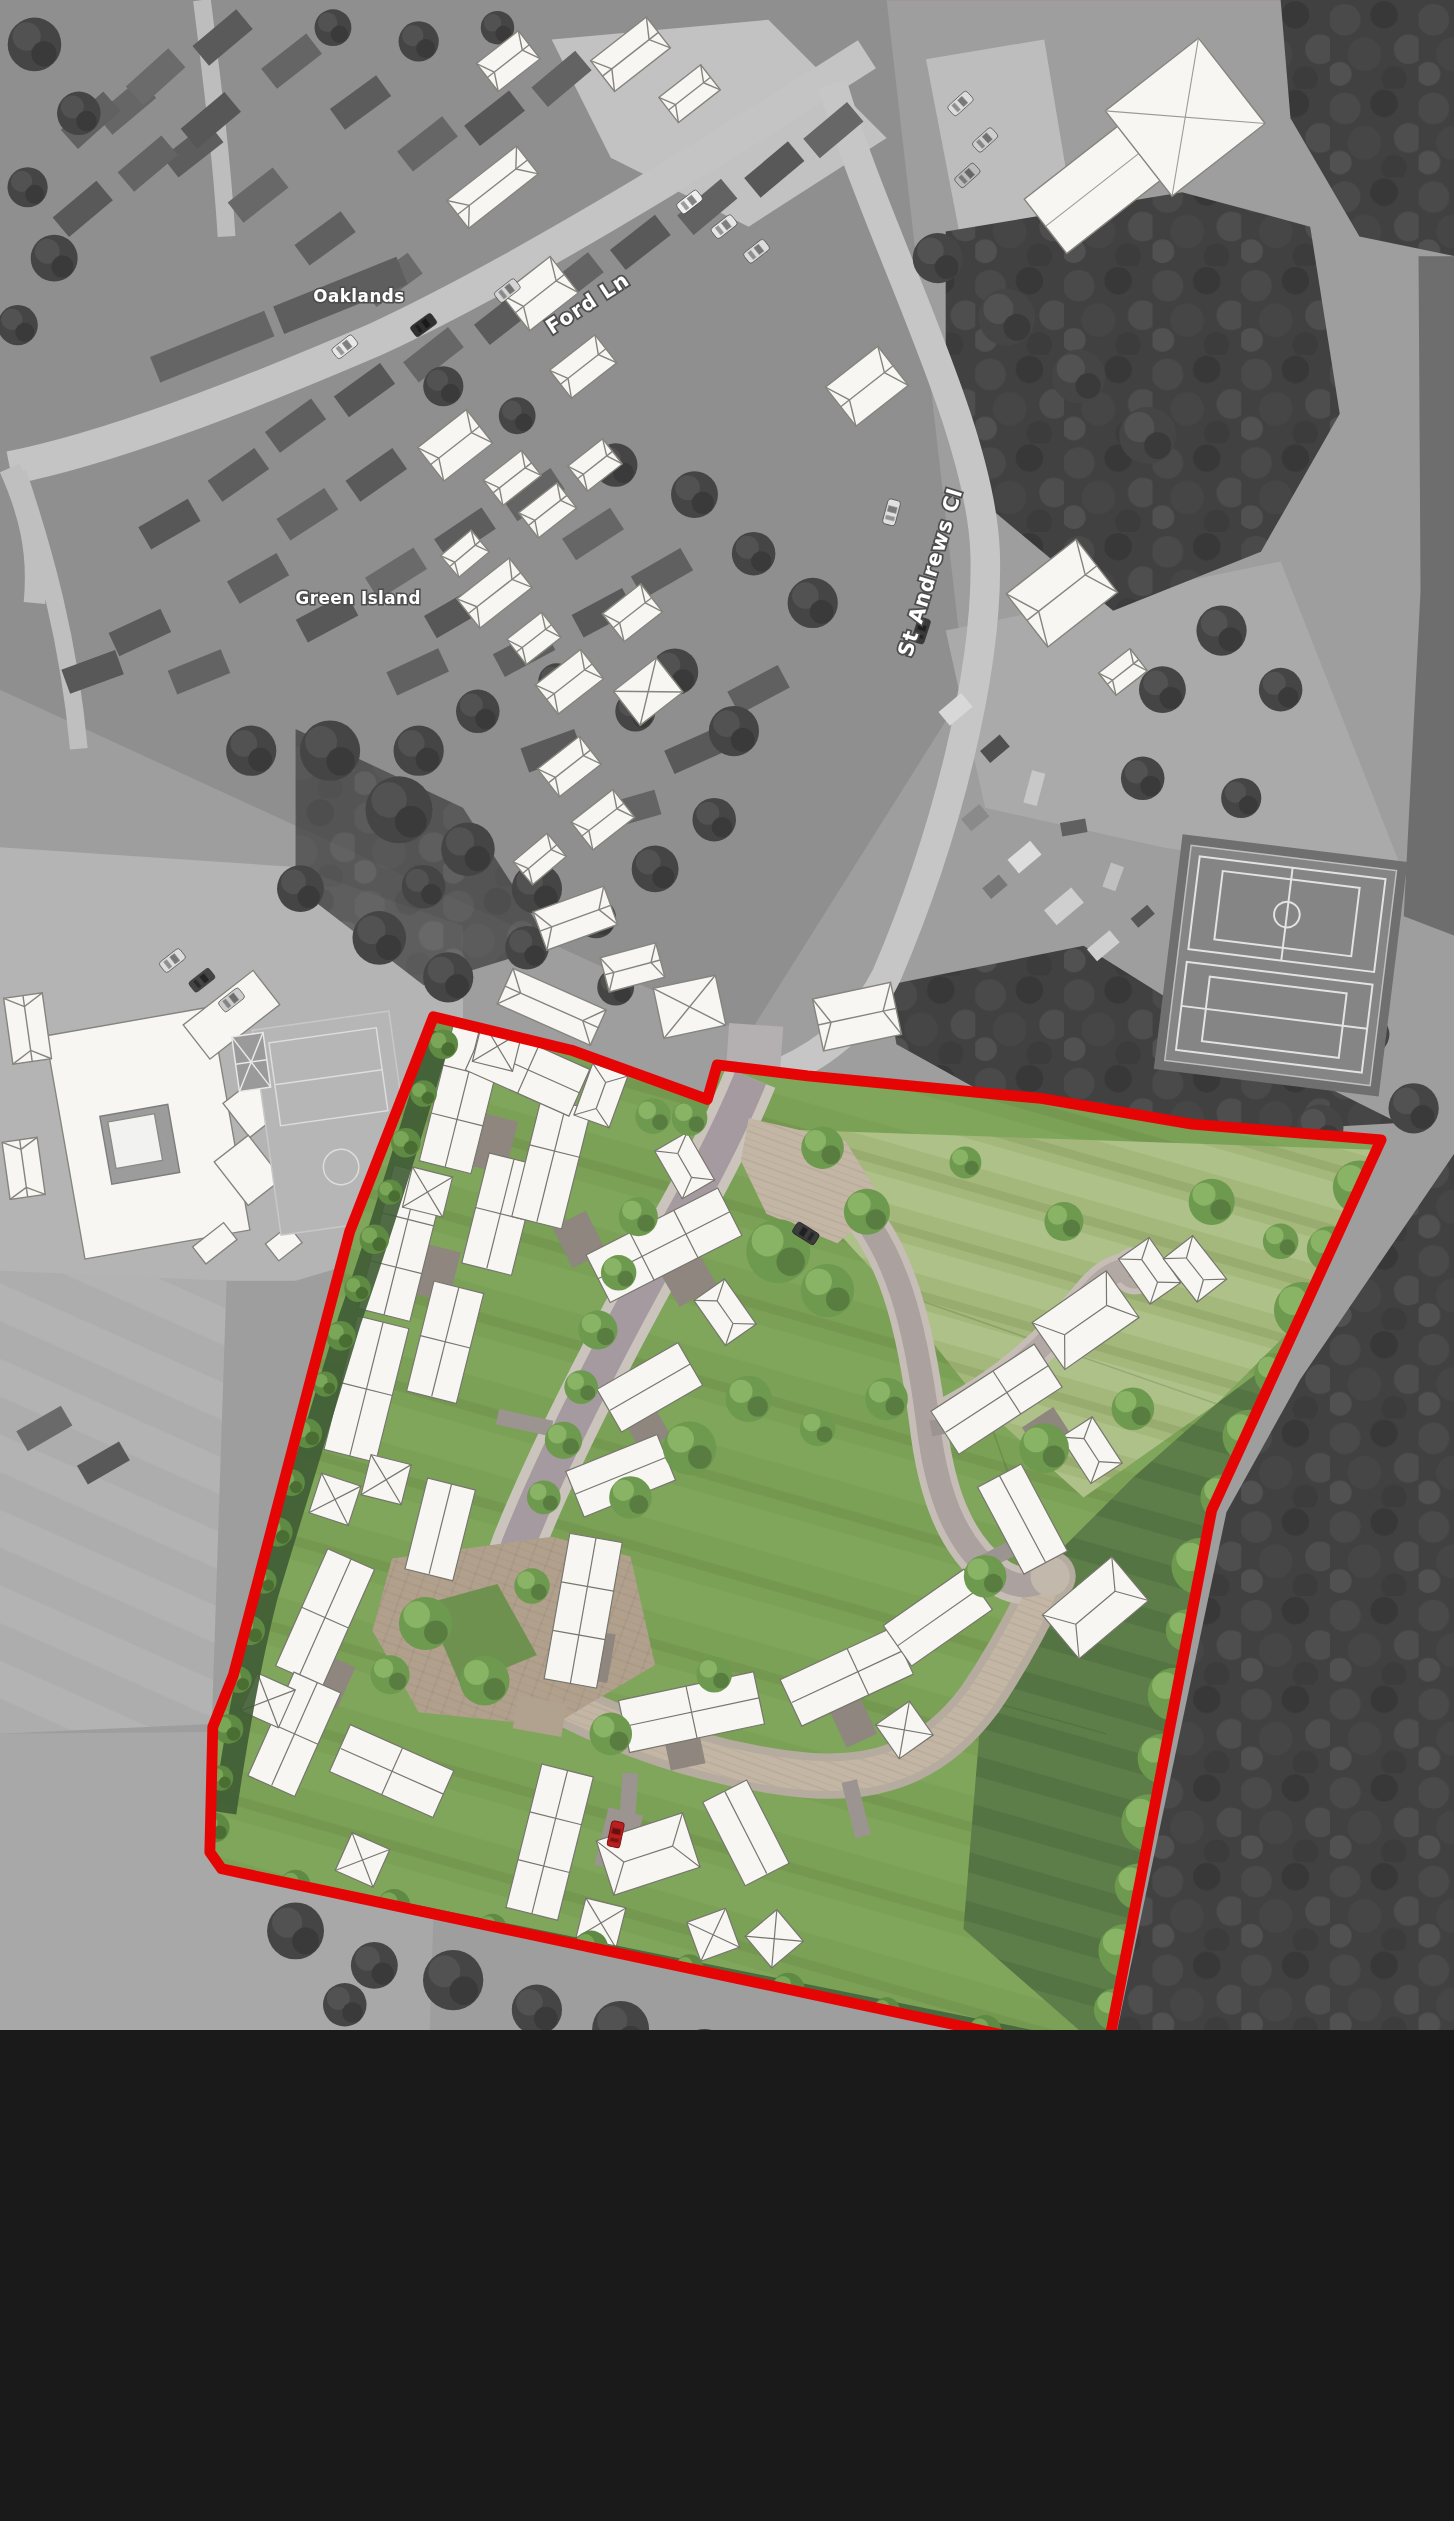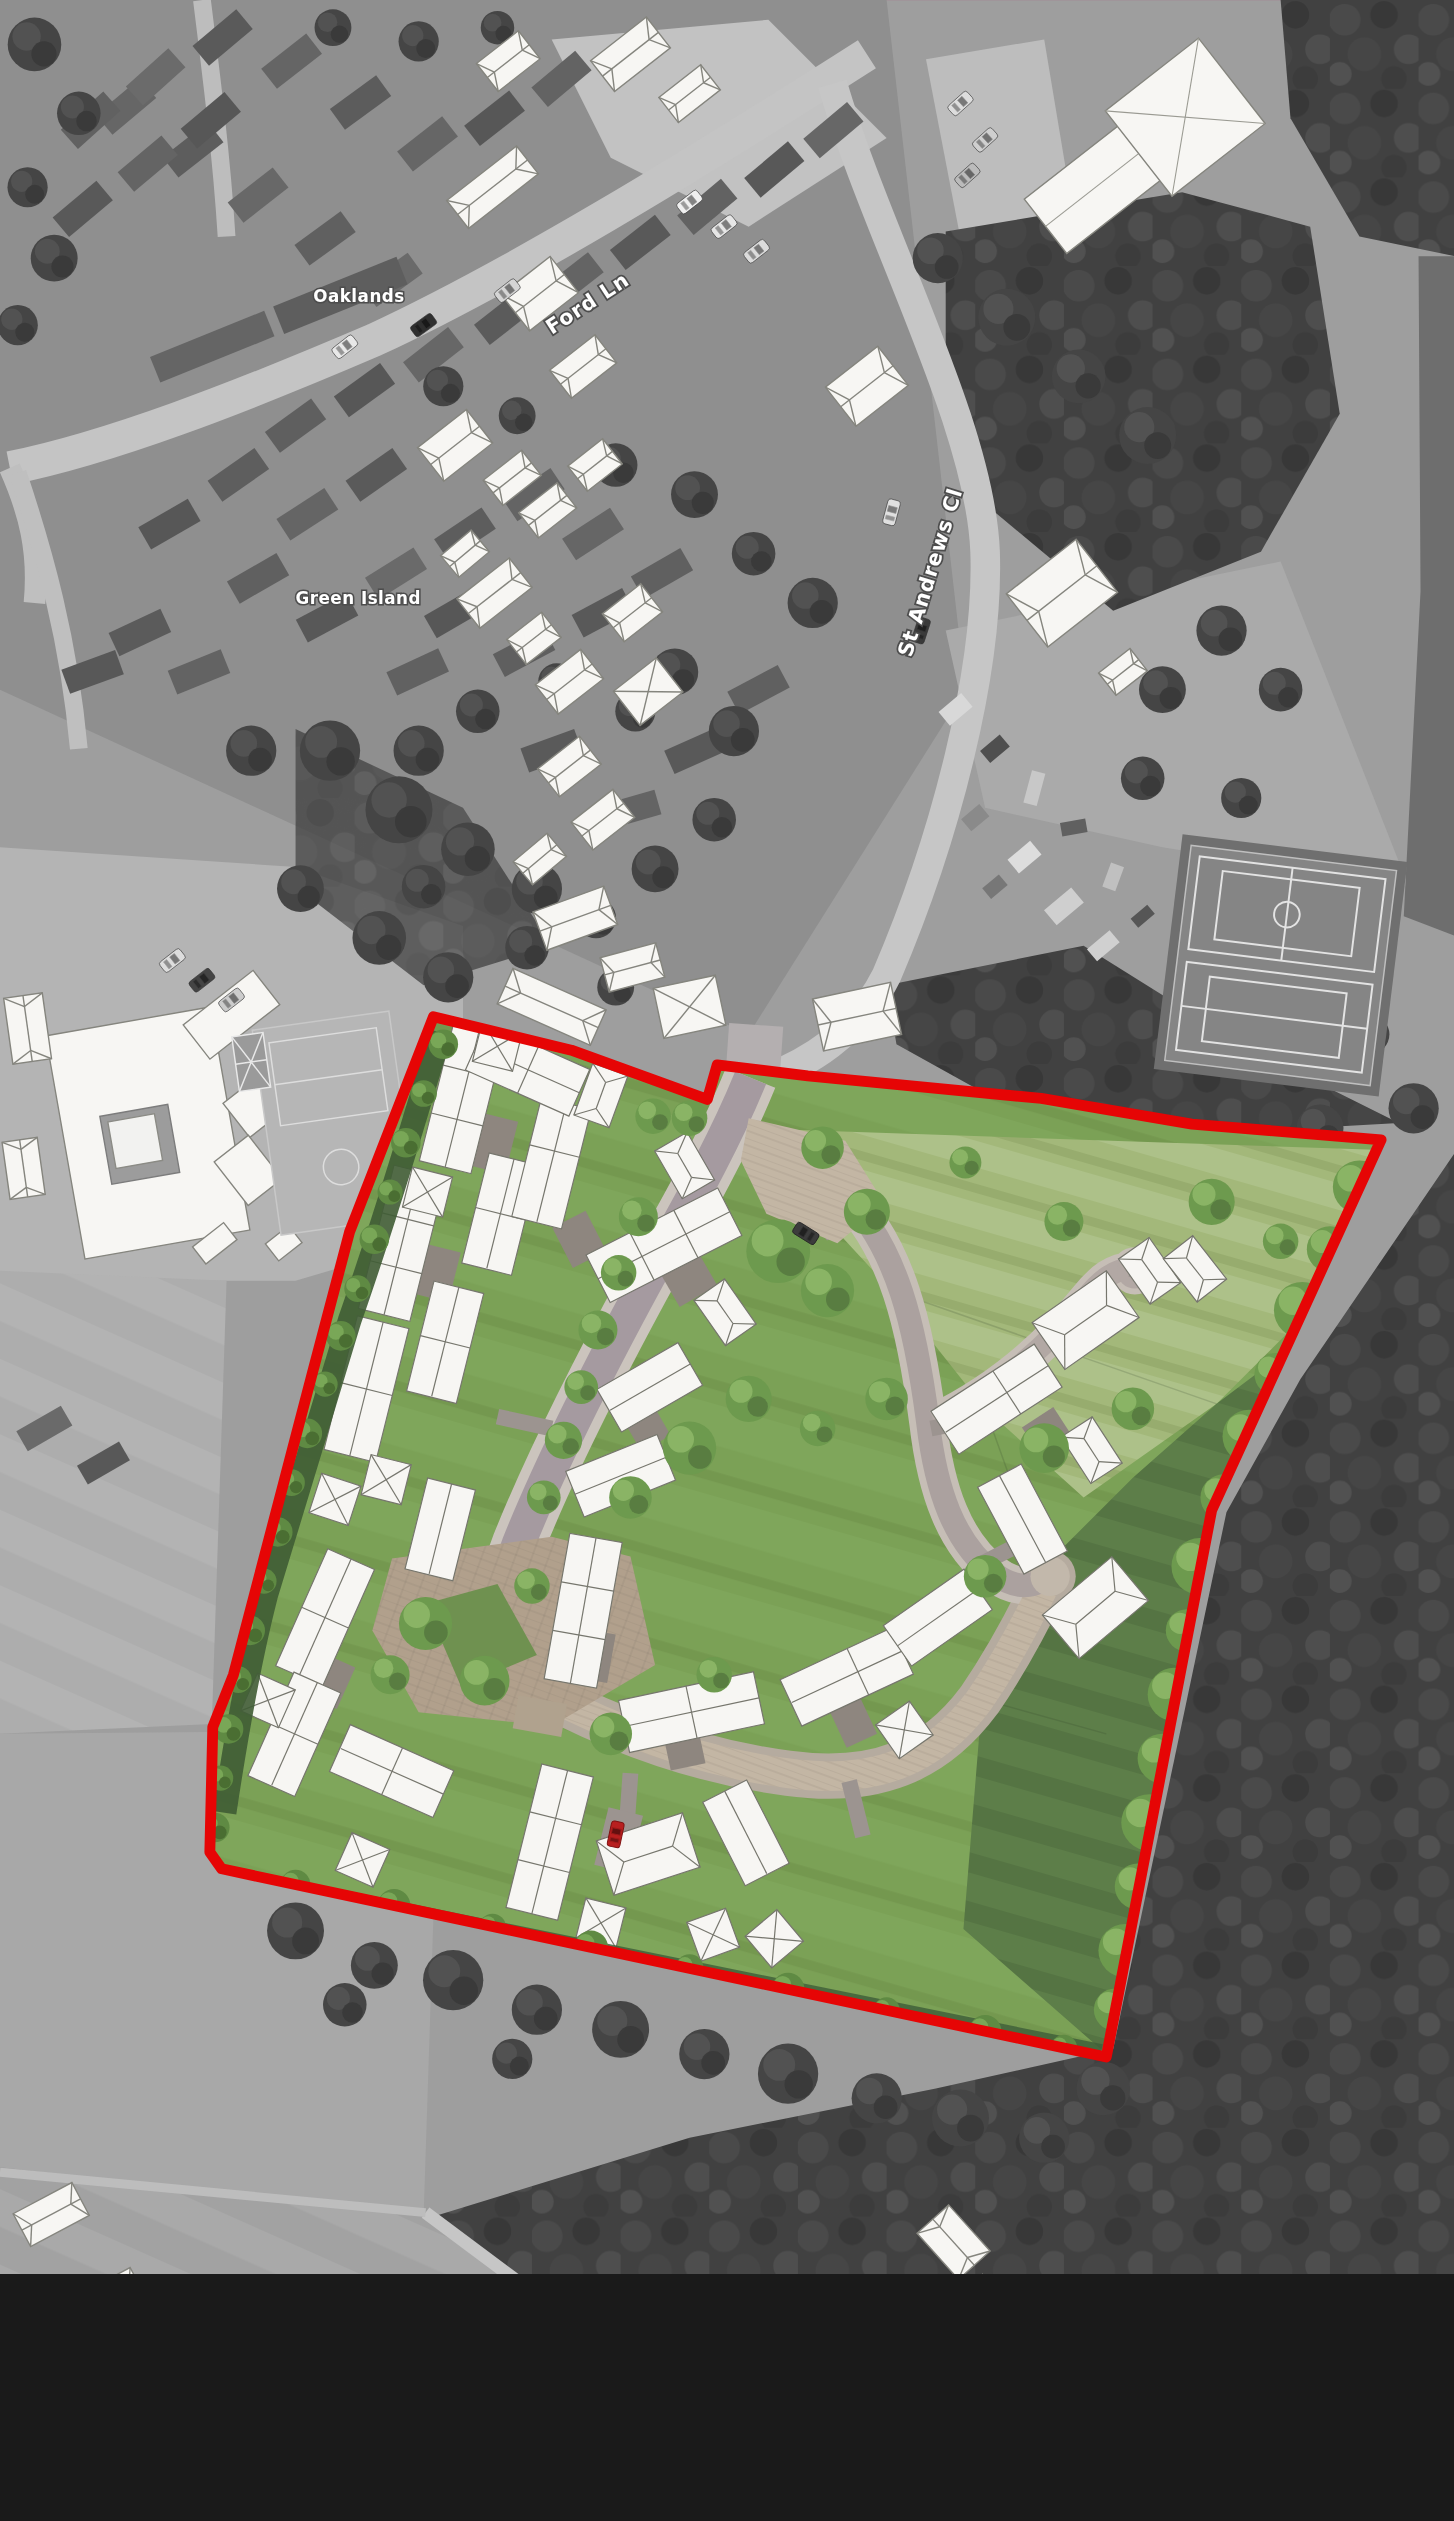--- a/index.html
+++ b/index.html
@@ -1,16 +1,16 @@
 <!DOCTYPE html>
 <html><head>
 <meta charset="utf-8">
 <style>
   html,body{margin:0;padding:0;background:#1a1a1a}
-  .wrap{position:relative;width:1455px;height:2274px;overflow:hidden;background:#be185d;font-family:"DejaVu Sans",sans-serif}
+  .wrap{position:relative;width:1455px;height:2030px;overflow:hidden;background:#be185d;font-family:"DejaVu Sans",sans-serif}
   svg{position:absolute;left:0;top:0;display:block}
   .mlabel{font:bold 17px "DejaVu Sans",sans-serif;fill:#ffffff;stroke:#4d4d4d;stroke-width:3.2px;paint-order:stroke;letter-spacing:.5px}
   .rlabel{font:bold 21px "DejaVu Sans",sans-serif;fill:#ffffff;stroke:#4d4d4d;stroke-width:3.6px;paint-order:stroke;letter-spacing:1px}
   .ebldg{fill:#f7f6f3;stroke:#85857e;stroke-width:1.4}
   .ebldg line{fill:none;stroke:#9a9a92;stroke-width:1.1}
   .phouse{fill:#f7f6f3;stroke:#76766d;stroke-width:1.2}
 </style>
 </head>
 <body>
 

